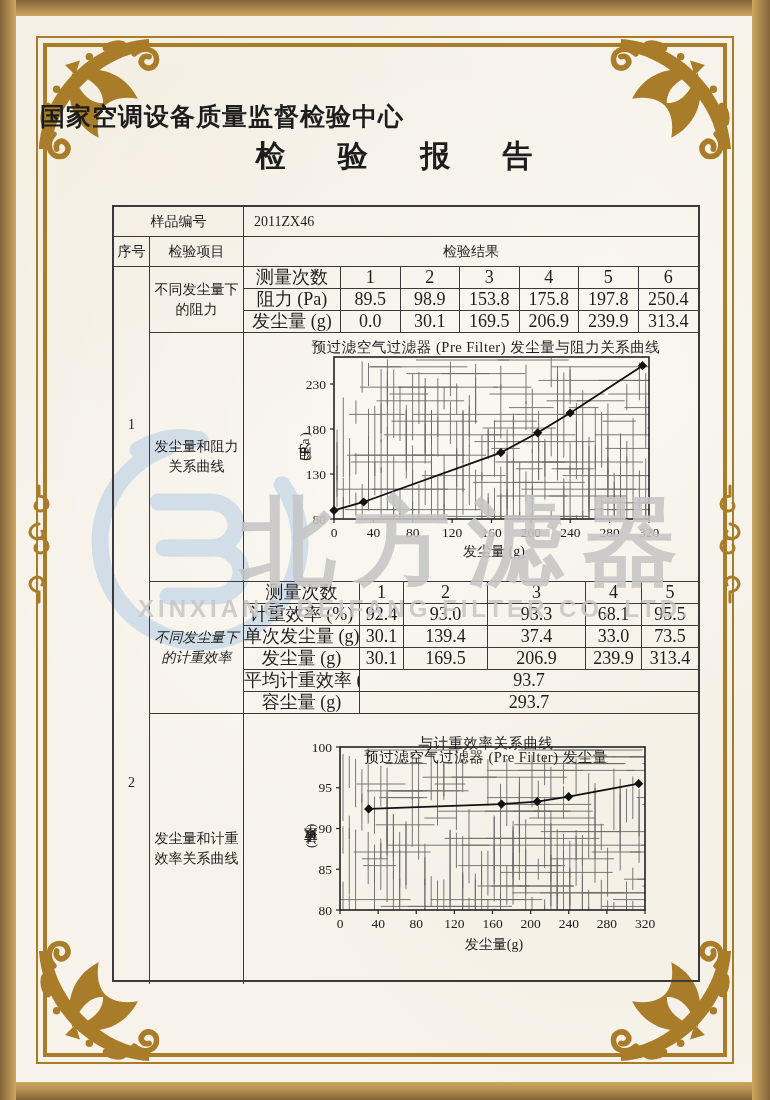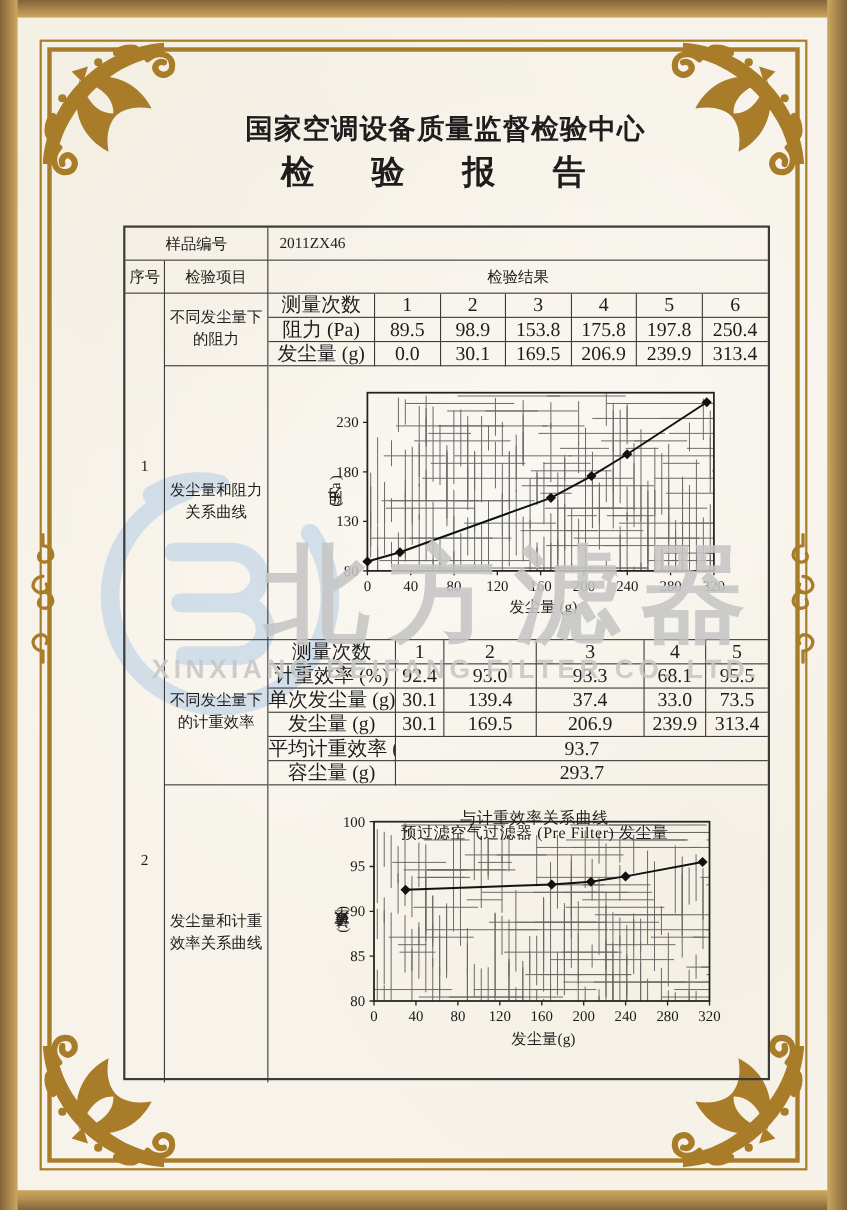--- a/index.html
+++ b/index.html
@@ -27,21 +27,21 @@
   .corner.tl { left:24px;  top:24px; }
   .corner.tr { right:24px; top:24px;    transform:scaleX(-1); }
   .corner.br { right:24px; bottom:24px; transform:scale(-1,-1); }
   .corner.bl { left:24px;  bottom:24px; transform:scaleY(-1); }
 
   .edge-scroll { position:absolute; width:24px; height:120px; top:484px; z-index:2; }
   .edge-scroll.left  { left:27px; }
   .edge-scroll.right { right:28px; transform:scaleX(-1); }
 
   
-  .org-title { position:absolute; left:0; right:0; top:100px; text-align:center; text-indent:40px;
+  .org-title { position:absolute; left:0; right:0; top:100px; text-align:left; text-indent:40px;
                font-family:"Liberation Sans","DejaVu Sans",sans-serif;
                font-size:25px; font-weight:700; letter-spacing:1px; z-index:3; }
   .doc-title { position:absolute; left:0; right:0; top:136px; text-align:center; text-indent:40px;
                font-family:"Liberation Sans","DejaVu Sans",sans-serif;
                font-size:30px; font-weight:700; letter-spacing:22px; z-index:3; }
   .report-meta { position:absolute; left:112px; top:184px; width:590px; height:18px;
                  display:flex; justify-content:space-between; align-items:flex-end;
                  border-bottom:1.5px solid #3a3a3a; font-size:14.5px; font-weight:600; z-index:3; }
 
   
@@ -515,30 +515,31 @@
               <line x1="405" y1="186" x2="405" y2="190" stroke="#222" stroke-width="1.2"></line>
               <text x="405" y="204" text-anchor="middle" font-size="13.5" font-family="&quot;Liberation Serif&quot;,&quot;DejaVu Serif&quot;,serif" fill="#1a1a1a">320</text>
               <polyline points="90,177.45 119.6296875,168.99 256.8515625,119.57999999999998 293.6671875,99.77999999999999 326.1515625,79.97999999999999 398.50312499999995,32.640000000000015" fill="none" stroke="#111" stroke-width="1.8"></polyline>
               <path d="M 90 172.85 L 94.6 177.45 L 90 182.04999999999998 L 85.4 177.45 Z" fill="#111"></path>
               <path d="M 119.6296875 164.39000000000001 L 124.2296875 168.99 L 119.6296875 173.59 L 115.02968750000001 168.99 Z" fill="#111"></path>
               <path d="M 256.8515625 114.97999999999999 L 261.4515625 119.57999999999998 L 256.8515625 124.17999999999998 L 252.2515625 119.57999999999998 Z" fill="#111"></path>
               <path d="M 293.6671875 95.17999999999999 L 298.26718750000003 99.77999999999999 L 293.6671875 104.37999999999998 L 289.0671875 99.77999999999999 Z" fill="#111"></path>
               <path d="M 326.1515625 75.38 L 330.75156250000003 79.97999999999999 L 326.1515625 84.57999999999998 L 321.5515625 79.97999999999999 Z" fill="#111"></path>
               <path d="M 398.50312499999995 28.040000000000013 L 403.103125 32.640000000000015 L 398.50312499999995 37.240000000000016 L 393.90312499999993 32.640000000000015 Z" fill="#111"></path>
             </svg>
+          <div class="chart-title" id="chart1-title">预过滤空气过滤器 (Pre Filter) 发尘量与阻力关系曲线</div>
           <div class="axis-label-y" id="chart1-ylabel">阻力 (Pa)</div>
           <div class="axis-label-x" id="chart1-xlabel">发尘量 (g)</div>
         </div>
       </div>
     </div>
 
     <div class="trow row-item2">
       <div class="cell c-seq" style="border-bottom:none;">2</div>
       <div class="item-col">
-        <div class="item-top" style="height:132px;">不同发尘量下的计重效率</div>
+        <div class="item-top" style="height:132px;font-style:italic;">不同发尘量下的计重效率</div>
         <div class="item-bottom">发尘量和计重效率关系曲线</div>
       </div>
       <div class="res-col">
         <div class="subtable" id="subtable2">
             <div class="scell">测量次数</div>
             <div class="scell">1</div>
             <div class="scell">2</div>
             <div class="scell">3</div>
             <div class="scell">4</div>
             <div class="scell last">5</div>

